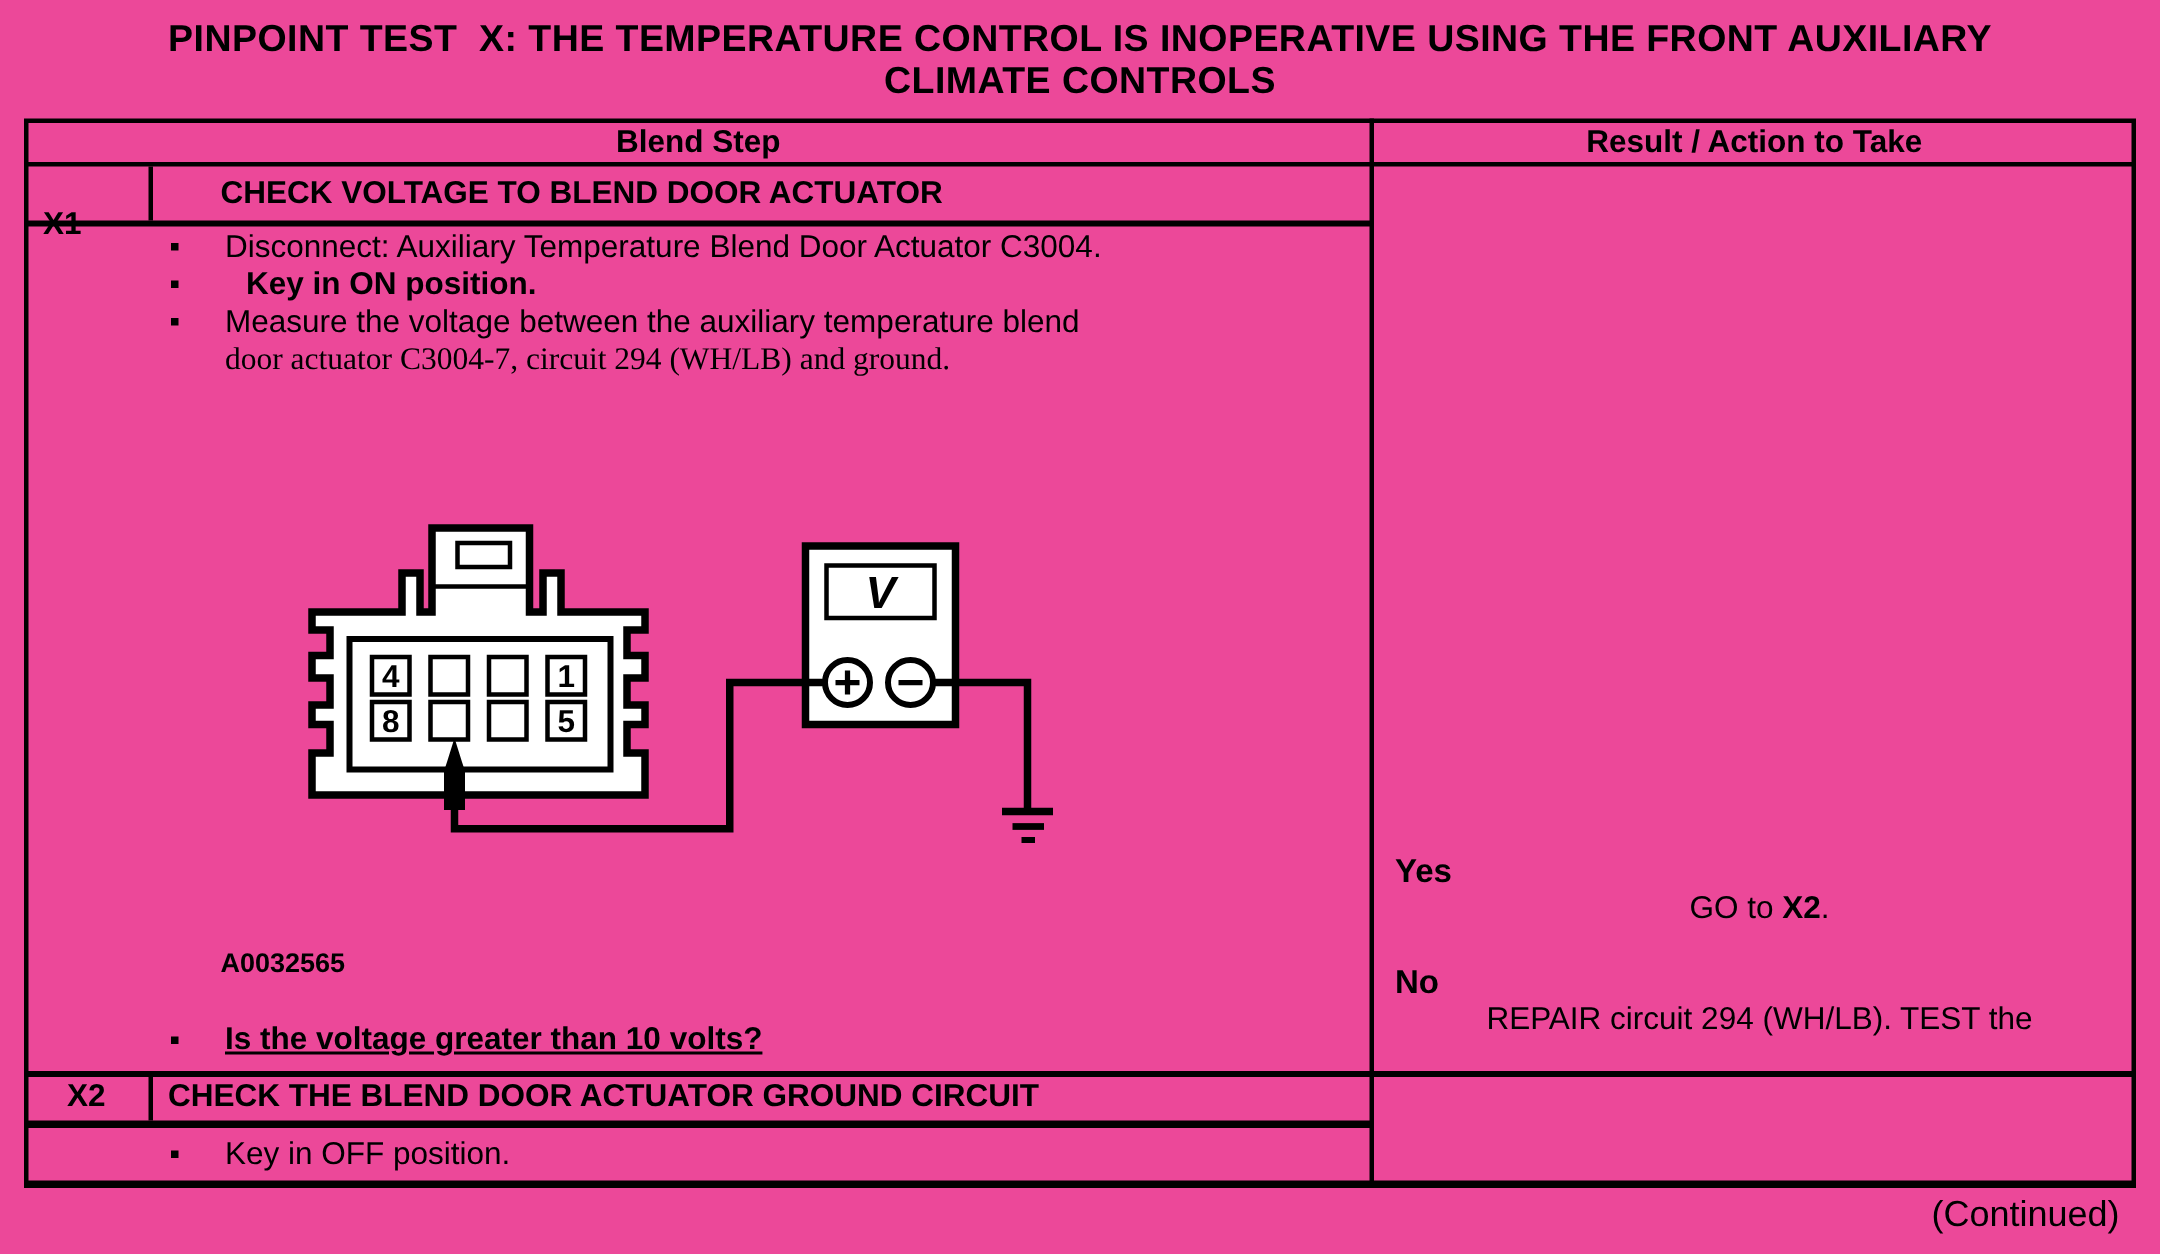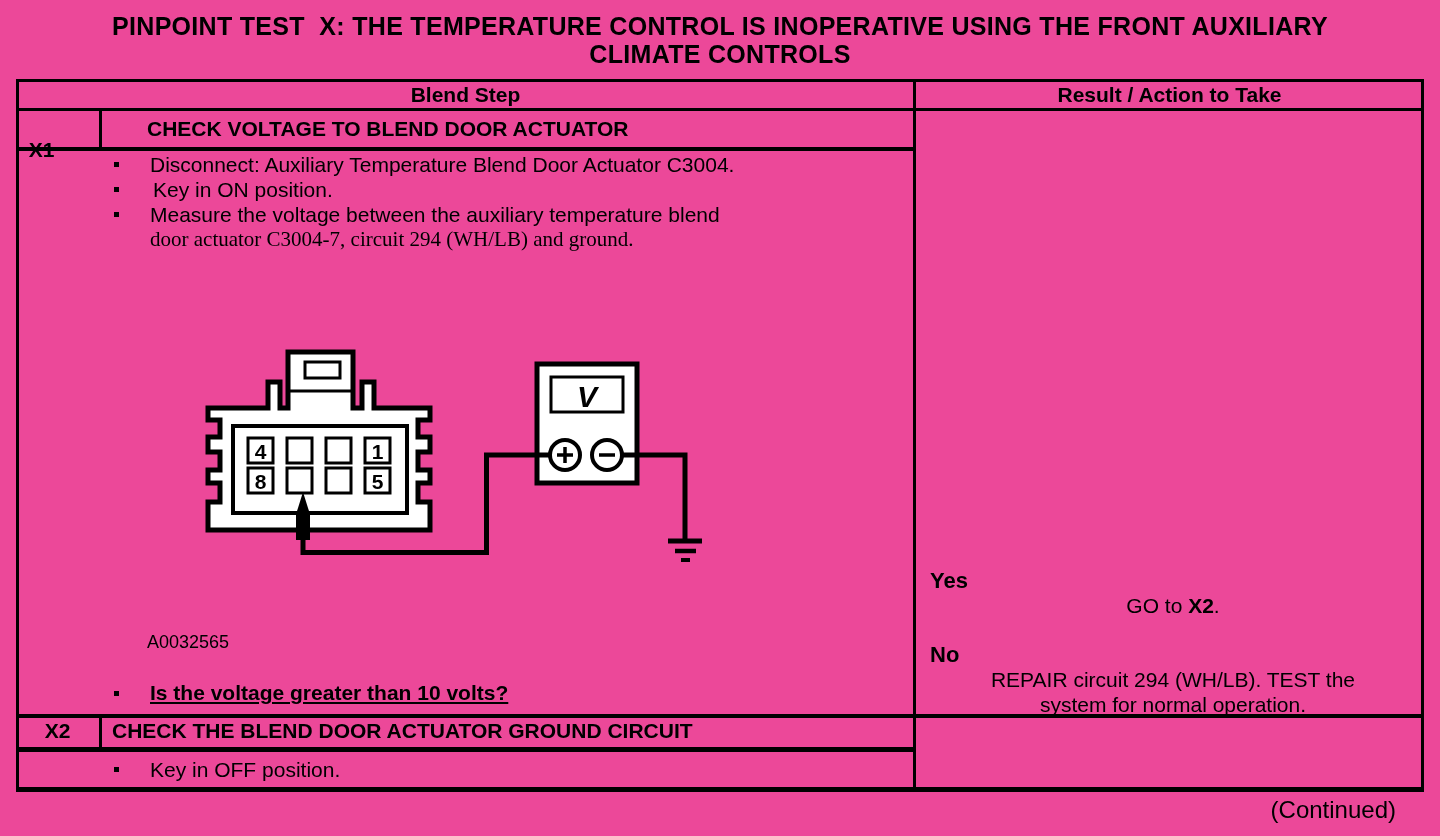--- a/index.html
+++ b/index.html
@@ -8,25 +8,25 @@
   .abs{position:absolute;}
   .ln{position:absolute;background:#000;}
   .title-line{position:absolute;left:0;width:1440px;text-align:center;
               font-weight:bold;font-size:25px;line-height:28px;white-space:pre;letter-spacing:.3px;}
   .hdr{position:absolute;top:84px;text-align:center;font-weight:bold;font-size:21px;line-height:22px;}
   .cell-id{position:absolute;text-align:center;font-weight:bold;font-size:21px;line-height:22px;}
   .cell-title{position:absolute;font-weight:bold;font-size:21px;line-height:22px;white-space:nowrap;}
   .body-line{position:absolute;font-size:21px;line-height:25px;white-space:nowrap;}
   .bullet{position:absolute;width:5px;height:5px;background:#000;}
   .bold{font-weight:bold;}
-  .fig-id{position:absolute;font-weight:normal;font-size:18px;line-height:20px;}
+  .fig-id{position:absolute;font-weight:bold;font-size:18px;line-height:20px;}
   .result-block{position:absolute;left:930px;top:568px;width:486px;}
   .res-label{font-weight:bold;font-size:22px;line-height:25px;}
   .res-text{font-size:21px;line-height:25px;text-align:center;}
-  .continued{position:absolute;top:796px;right:44px;font-size:24px;line-height:28px;margin-left:41px;}
+  .continued{position:absolute;top:796px;right:27px;font-size:24px;line-height:28px;margin-left:41px;}
   svg text{font-family:"Liberation Sans", sans-serif;}
 </style>
 </head>
 <body>
 
 <div class="page">
 
   <div class="title-line" style="top:12px;">PINPOINT TEST  X: THE TEMPERATURE CONTROL IS INOPERATIVE USING THE FRONT AUXILIARY</div>
   <div class="title-line" style="top:40px;">CLIMATE CONTROLS</div>
 
@@ -42,21 +42,21 @@
 
   <div class="hdr" style="left:16px;width:899px;">Blend Step</div>
   <div class="hdr" style="left:915px;width:509px;">Result / Action to Take</div>
 
   <div class="cell-id" style="left:0;width:83px;top:118px;margin-top:21px;">X1</div>
   <div class="cell-title" style="left:124px;top:118px;margin-left:23px;">CHECK VOLTAGE TO BLEND DOOR ACTUATOR</div>
 
   <div class="bullet" style="left:114px;top:162px;"></div>
   <div class="body-line" style="left:150px;top:152px;">Disconnect: Auxiliary Temperature Blend Door Actuator C3004.</div>
   <div class="bullet" style="left:114px;top:187px;"></div>
-  <div class="body-line" style="left:153px;top:177px;">Key in ON position.</div>
+  <div class="body-line" style="left:164px;top:177px;font-weight:bold;">Key in ON position.</div>
   <div class="bullet" style="left:114px;top:212px;"></div>
   <div class="body-line" style="left:150px;top:202px;">Measure the voltage between the auxiliary temperature blend</div>
   <div class="body-line" style="left:150px;top:227px;font-family:Liberation Serif, serif;">door actuator C3004-7, circuit 294 (WH/LB) and ground.</div>
 
   <svg class="abs" style="left:180px;top:345px;" width="540" height="255" viewBox="180 345 540 255">
 
     <path d="M208,408 L268,408 L268,382 L280,382 L280,408 L288,408 L288,352 L353,352 L353,408 L362,408 L362,382 L374,382 L374,408 L430,408
              L430,420 L418,420 L418,437 L430,437 L430,452 L418,452 L418,470 L430,470 L430,483 L418,483 L418,502 L430,502 L430,530
              L208,530 L208,502 L220,502 L220,483 L208,483 L208,470 L220,470 L220,452 L208,452 L208,437 L220,437 L220,420 L208,420 Z" fill="#fff" stroke="#000" stroke-width="5"></path>
     <line x1="290" y1="391" x2="351" y2="391" stroke="#000" stroke-width="3"></line>
@@ -101,21 +101,20 @@
   <div class="fig-id" style="left:147px;top:632px;">A0032565</div>
 
   <div class="bullet" style="left:114px;top:691px;"></div>
   <div class="body-line bold" style="left:150px;top:680px;text-decoration:underline;">Is the voltage greater than 10 volts?</div>
 
   <div class="result-block">
     <div class="res-label">Yes</div>
     <div class="res-text"><span>GO to </span><span class="bold">X2</span><span>.</span></div>
     <div class="res-label" style="margin-top:24px;">No</div>
     <div class="res-text">REPAIR circuit 294 (WH/LB). TEST the</div>
-    <div class="res-text">system for normal operation.</div>
   </div>
 
   <div class="cell-id" style="left:16px;width:83px;top:720px;">X2</div>
   <div class="cell-title" style="left:112px;top:720px;">CHECK THE BLEND DOOR ACTUATOR GROUND CIRCUIT</div>
   <div class="bullet" style="left:114px;top:767px;"></div>
   <div class="body-line" style="left:150px;top:757px;">Key in OFF position.</div>
 
   <div class="continued">(Continued)</div>
 
 </div>

